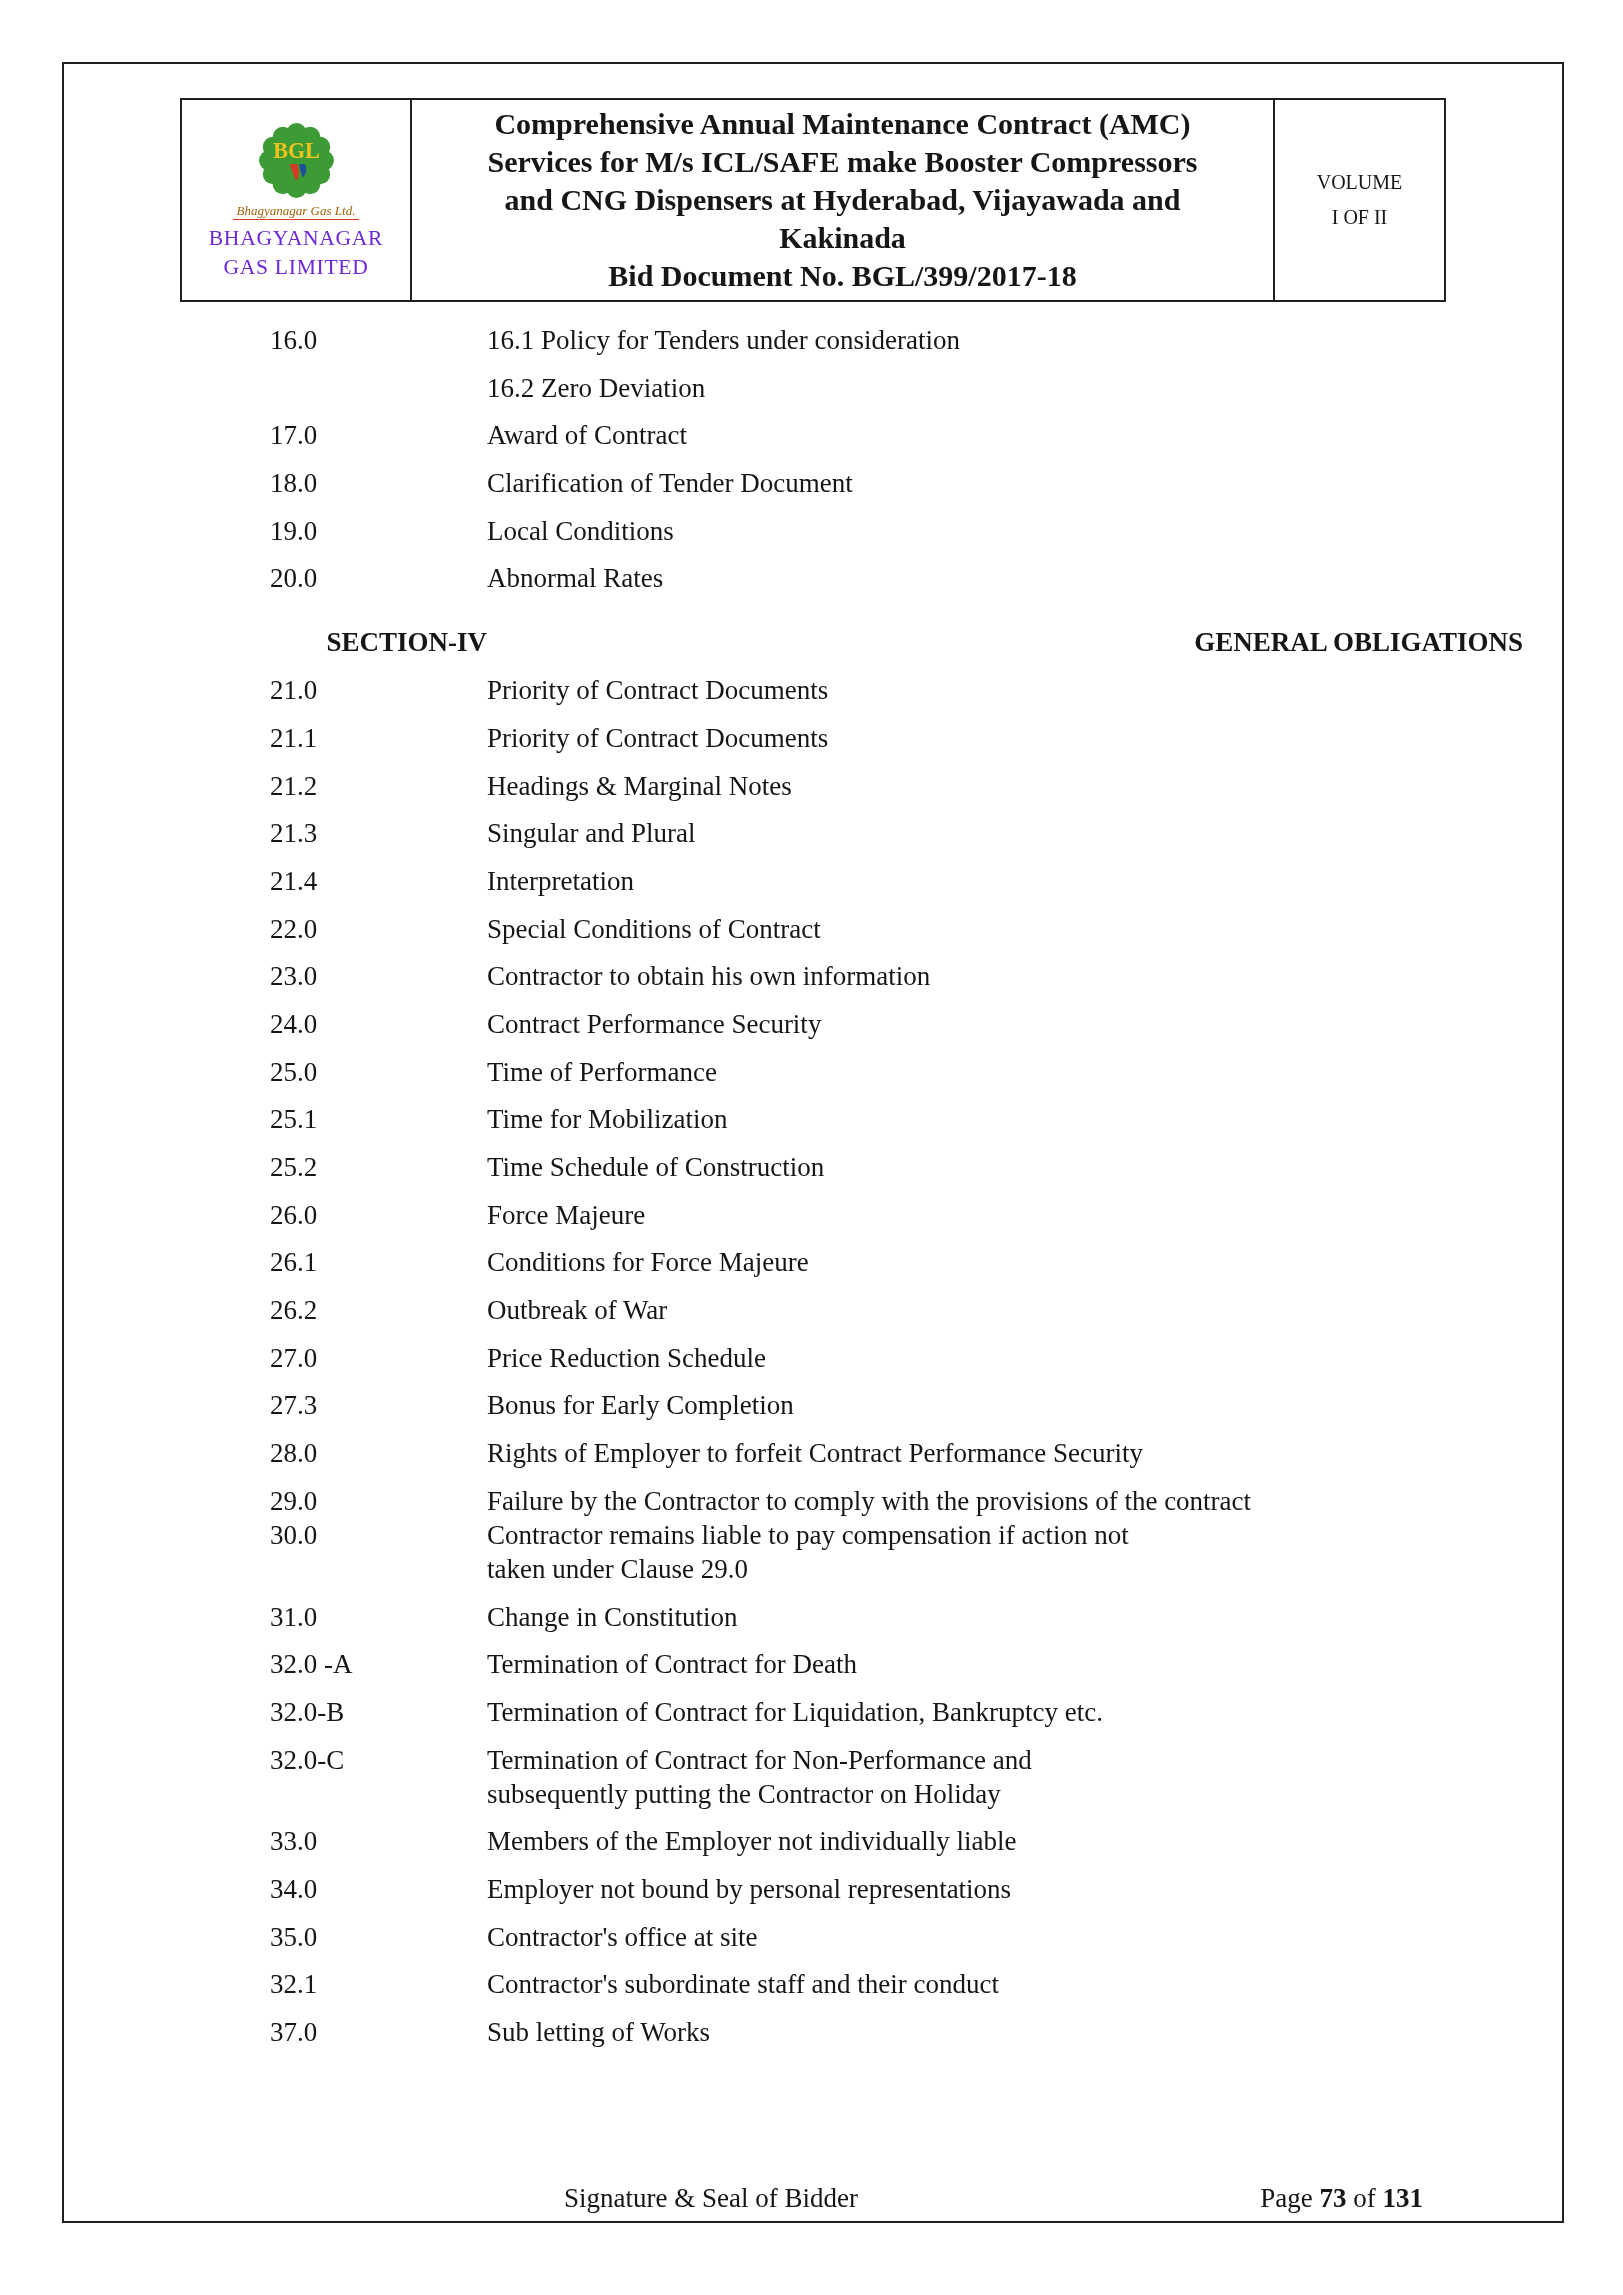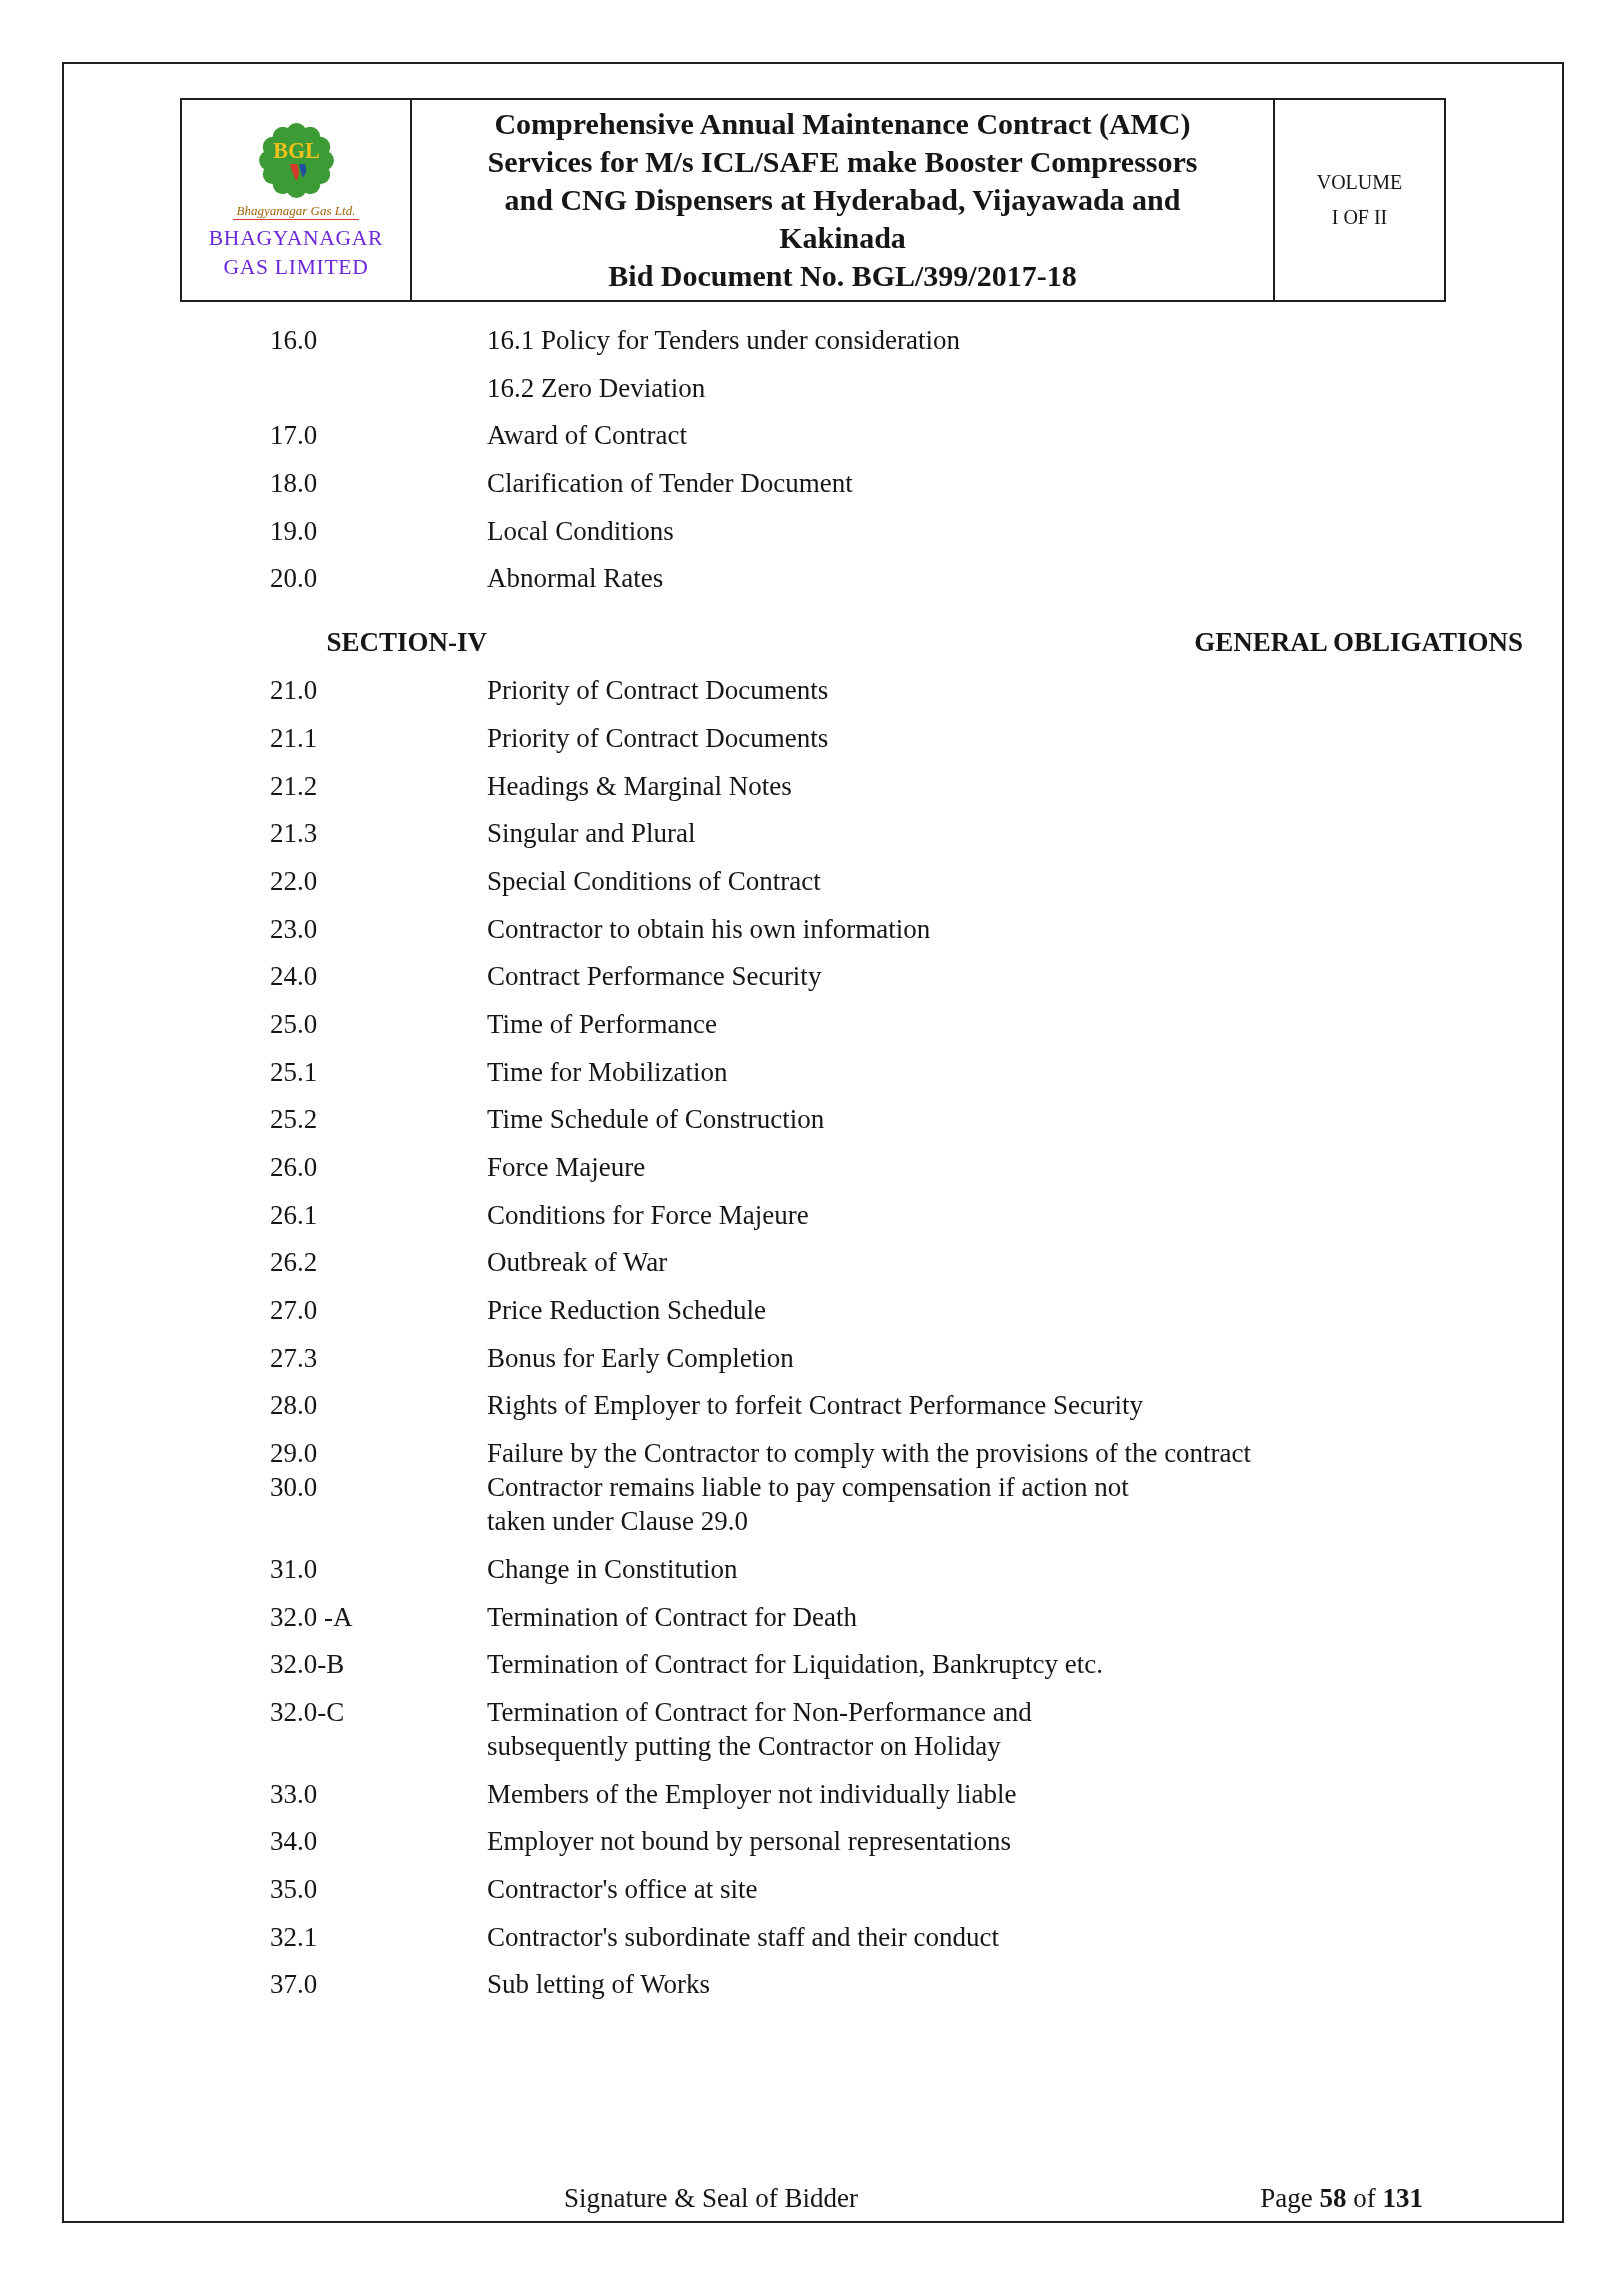--- a/index.html
+++ b/index.html
@@ -212,20 +212,24 @@
       <div class="toc-row">
         <div class="toc-num">21.2</div>
         <div class="toc-title">Headings &amp; Marginal Notes</div>
       </div>
 
       <div class="toc-row">
         <div class="toc-num">21.3</div>
         <div class="toc-title">Singular and Plural</div>
       </div>
 
+      <div class="toc-row">
+        <div class="toc-num">21.4</div>
+        <div class="toc-title">Interpretation</div>
+      </div>
 
       <div class="toc-row">
         <div class="toc-num">22.0</div>
         <div class="toc-title">Special Conditions of Contract</div>
       </div>
 
       <div class="toc-row">
         <div class="toc-num">23.0</div>
         <div class="toc-title">Contractor to obtain his own information</div>
       </div>
@@ -330,18 +334,18 @@
       </div>
 
       <div class="toc-row">
         <div class="toc-num">37.0</div>
         <div class="toc-title">Sub letting of Works</div>
       </div>
     </div>
 
     <div class="footer">
       <span class="sig">Signature &amp; Seal of Bidder</span>
-      <span class="pagenum"><span>Page </span><b>58</b><span> of </span><b>131</b></span>
+      <span class="pagenum"><span>Page </span><b>73</b><span> of </span><b>131</b></span>
     </div>
 
   </div>
 </div>
 
 
 </body></html>

